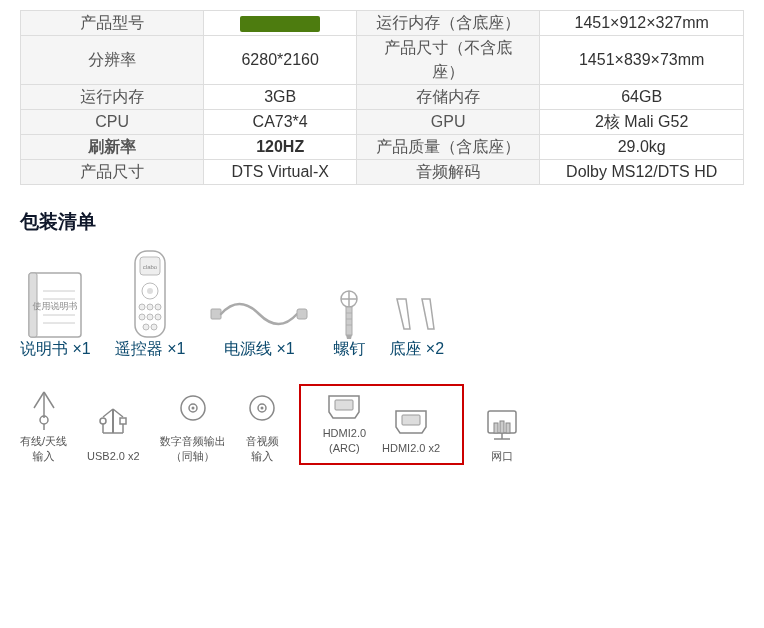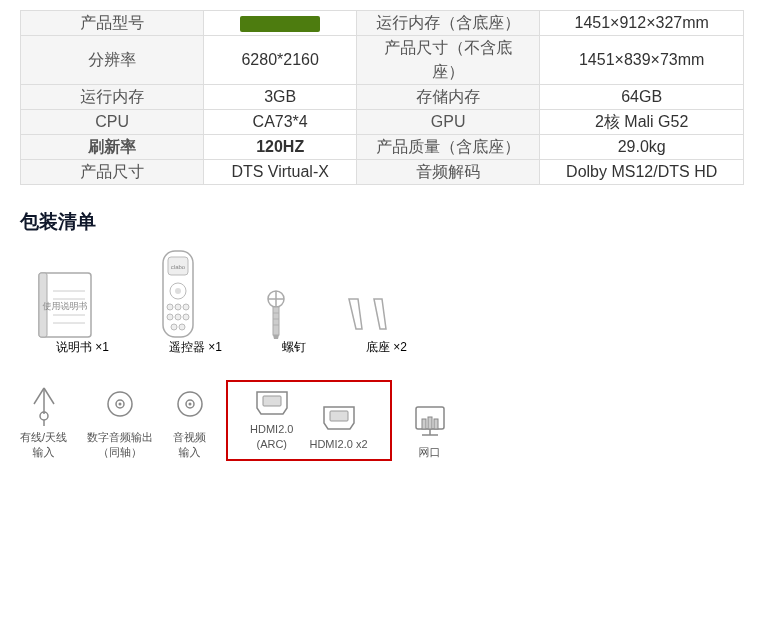--- a/index.html
+++ b/index.html
@@ -60,24 +60,23 @@
       display: flex;
       flex-direction: column;
       align-items: center;
     }
     .package-icon {
       display: flex;
       align-items: center;
       justify-content: center;
     }
     .package-label {
-      font-size: 12px;
-      color: #000000;
+      font-size: 16px;
+      color: #0c4a6e;
       white-space: nowrap;
-      margin-left: 36px;
     }
 
     
     .ports-section {
       margin-bottom: 10px;
     }
     .ports-items {
       display: flex;
       align-items: flex-end;
       gap: 20px;
@@ -202,20 +201,30 @@
           <circle cx="12" cy="68" r="3" fill="#eee" stroke="#bbb" stroke-width="1"></circle>
           <circle cx="20" cy="68" r="3" fill="#eee" stroke="#bbb" stroke-width="1"></circle>
           <circle cx="28" cy="68" r="3" fill="#eee" stroke="#bbb" stroke-width="1"></circle>
           <circle cx="16" cy="78" r="3" fill="#eee" stroke="#bbb" stroke-width="1"></circle>
           <circle cx="24" cy="78" r="3" fill="#eee" stroke="#bbb" stroke-width="1"></circle>
         </svg>
       </div>
       <div class="package-label">遥控器 ×1</div>
     </div>
 
+    <div class="package-item">
+      <div class="package-icon">
+        <svg width="100" height="50" viewBox="0 0 100 50">
+          <rect x="2" y="20" width="10" height="10" rx="1" fill="#ccc" stroke="#aaa" stroke-width="1"></rect>
+          <path d="M12 25 Q30 5 50 25 Q70 45 88 25" fill="none" stroke="#aaa" stroke-width="2.5" stroke-linecap="round"></path>
+          <rect x="88" y="20" width="10" height="10" rx="2" fill="#ccc" stroke="#aaa" stroke-width="1"></rect>
+        </svg>
+      </div>
+      <div class="package-label">电源线 ×1</div>
+    </div>
 
 
     <div class="package-item">
       <div class="package-icon">
         <svg width="30" height="50" viewBox="0 0 30 50">
           <circle cx="15" cy="10" r="8" fill="none" stroke="#aaa" stroke-width="1.5"></circle>
           <line x1="7" y1="10" x2="23" y2="10" stroke="#aaa" stroke-width="1.5"></line>
           <line x1="15" y1="2" x2="15" y2="18" stroke="#aaa" stroke-width="1.5"></line>
           <rect x="12" y="18" width="6" height="28" fill="#ccc" stroke="#aaa" stroke-width="1"></rect>
           <line x1="12" y1="24" x2="18" y2="24" stroke="#aaa" stroke-width="0.8"></line>
@@ -251,20 +260,37 @@
           <line x1="15" y1="2" x2="5" y2="18" stroke="#888" stroke-width="1.5"></line>
           <line x1="15" y1="2" x2="25" y2="18" stroke="#888" stroke-width="1.5"></line>
           <line x1="15" y1="2" x2="15" y2="28" stroke="#888" stroke-width="1.5"></line>
           <circle cx="15" cy="30" r="4" fill="none" stroke="#888" stroke-width="1.5"></circle>
           <line x1="15" y1="34" x2="15" y2="40" stroke="#888" stroke-width="1.5"></line>
         </svg>
       </div>
       <div class="port-label">有线/天线<br>输入</div>
     </div>
 
+    <div class="port-item">
+      <div class="port-icon">
+        <svg width="40" height="40" viewBox="0 0 40 40">
+
+          <line x1="20" y1="4" x2="20" y2="28" stroke="#888" stroke-width="2"></line>
+          <line x1="10" y1="12" x2="20" y2="4" stroke="#888" stroke-width="1.5"></line>
+          <line x1="30" y1="12" x2="20" y2="4" stroke="#888" stroke-width="1.5"></line>
+          <circle cx="10" cy="16" r="3" fill="none" stroke="#888" stroke-width="1.5"></circle>
+          <rect x="27" y="13" width="6" height="6" fill="none" stroke="#888" stroke-width="1.5"></rect>
+          <line x1="10" y1="19" x2="10" y2="28" stroke="#888" stroke-width="1.5"></line>
+          <line x1="10" y1="28" x2="20" y2="28" stroke="#888" stroke-width="1.5"></line>
+          <line x1="30" y1="19" x2="30" y2="28" stroke="#888" stroke-width="1.5"></line>
+          <line x1="30" y1="28" x2="20" y2="28" stroke="#888" stroke-width="1.5"></line>
+        </svg>
+      </div>
+      <div class="port-label">USB2.0 x2</div>
+    </div>
 
     <div class="port-item">
       <div class="port-icon">
         <svg width="30" height="40" viewBox="0 0 30 40">
           <circle cx="15" cy="18" r="12" fill="none" stroke="#888" stroke-width="1.5"></circle>
           <circle cx="15" cy="18" r="4" fill="none" stroke="#888" stroke-width="1.5"></circle>
           <circle cx="15" cy="18" r="1.5" fill="#888"></circle>
         </svg>
       </div>
       <div class="port-label">数字音频输出<br>（同轴）</div>

